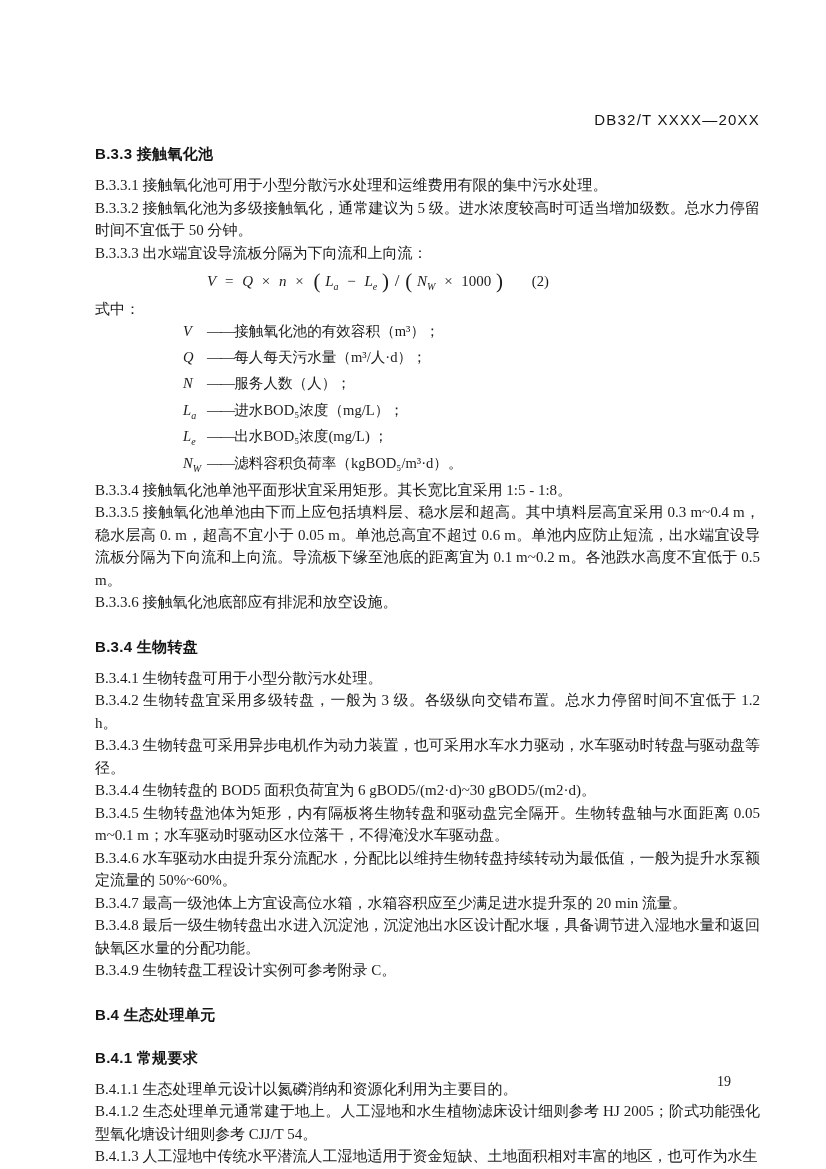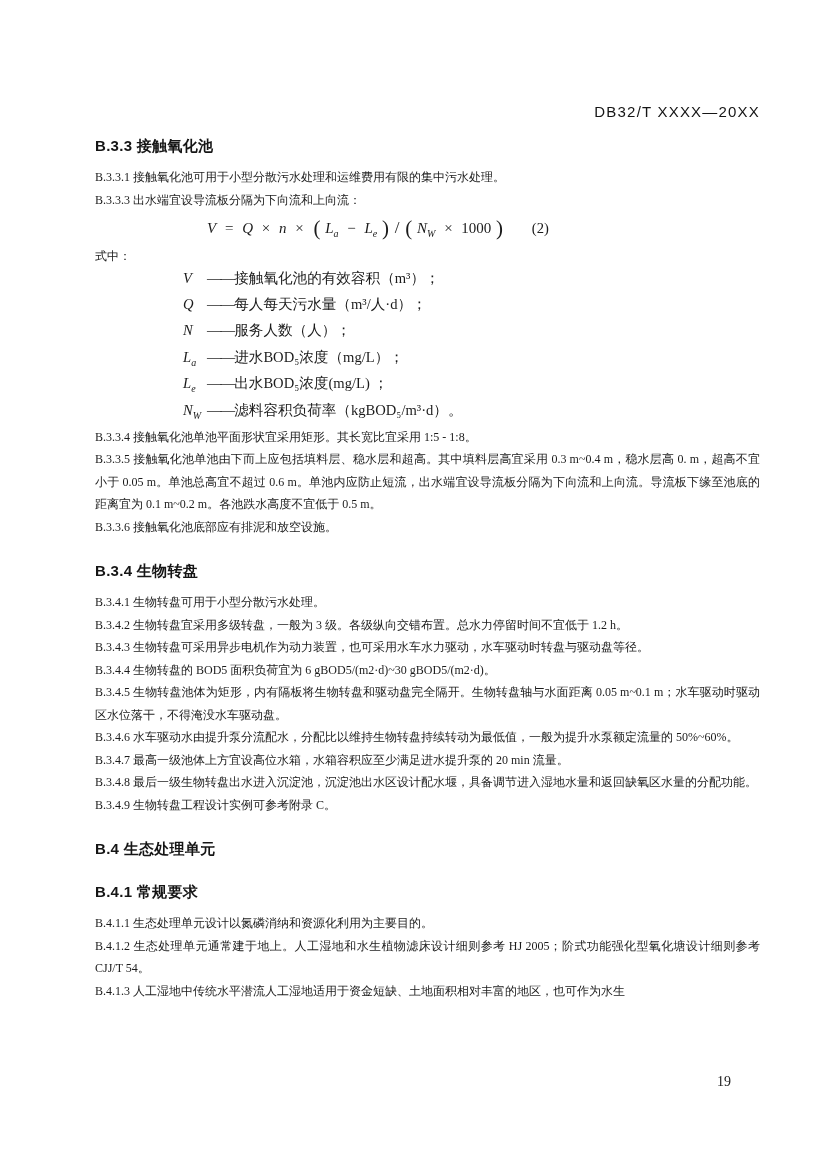--- a/index.html
+++ b/index.html
@@ -10,42 +10,42 @@
     height: 1169px;
     margin: 0 auto;
     background: #ffffff;
     overflow: hidden;
     color: #1b1b1b;
     font-family: "Liberation Serif", "DejaVu Serif", serif;
   }
   .content {
     position: absolute;
     left: 95px;
-    top: 0;
+    top: 8px;
     width: 665px;
   }
   .doc-header {
     padding-top: 103px;
     text-align: right;
     font-family: "Liberation Sans", "DejaVu Sans", sans-serif;
     font-size: 15px;
     letter-spacing: 1.2px;
     color: #151515;
   }
   h2 {
     font-family: "Liberation Sans", "DejaVu Sans", sans-serif;
     font-size: 15px;
     font-weight: 700;
     letter-spacing: 0.3px;
     margin: 24px 0 10px 0;
     color: #151515;
   }
   h2.first { margin-top: 17px; }
   p.body {
-    font-size: 12px;
+    font-size: 15px;
     line-height: 22.5px;
     text-align: justify;
     margin: 0;
   }
   
   .formula-row {
     margin: 4px 0 4px 112px;
     font-size: 15px;
     height: 26px;
     line-height: 26px;
@@ -82,20 +82,21 @@
 <div class="page">
   <div class="content">
 
     <div class="doc-header">
       <span>DB32/T XXXX—20XX</span>
     </div>
 
     <h2 class="first">B.3.3 接触氧化池</h2>
 
     <p class="body">B.3.3.1 接触氧化池可用于小型分散污水处理和运维费用有限的集中污水处理。</p>
+    <p class="body">B.3.3.2 接触氧化池为多级接触氧化，通常建议为 5 级。进水浓度较高时可适当增加级数。总水力停留时间不宜低于 50 分钟。</p>
     <p class="body">B.3.3.3 出水端宜设导流板分隔为下向流和上向流：</p>
 
     <div class="formula-row">
       <span class="it">V</span>
       <span class="op">=</span>
       <span class="it">Q</span>
       <span class="op">×</span>
       <span class="it">n</span>
       <span class="op">×</span>
       <span class="paren">(</span>

